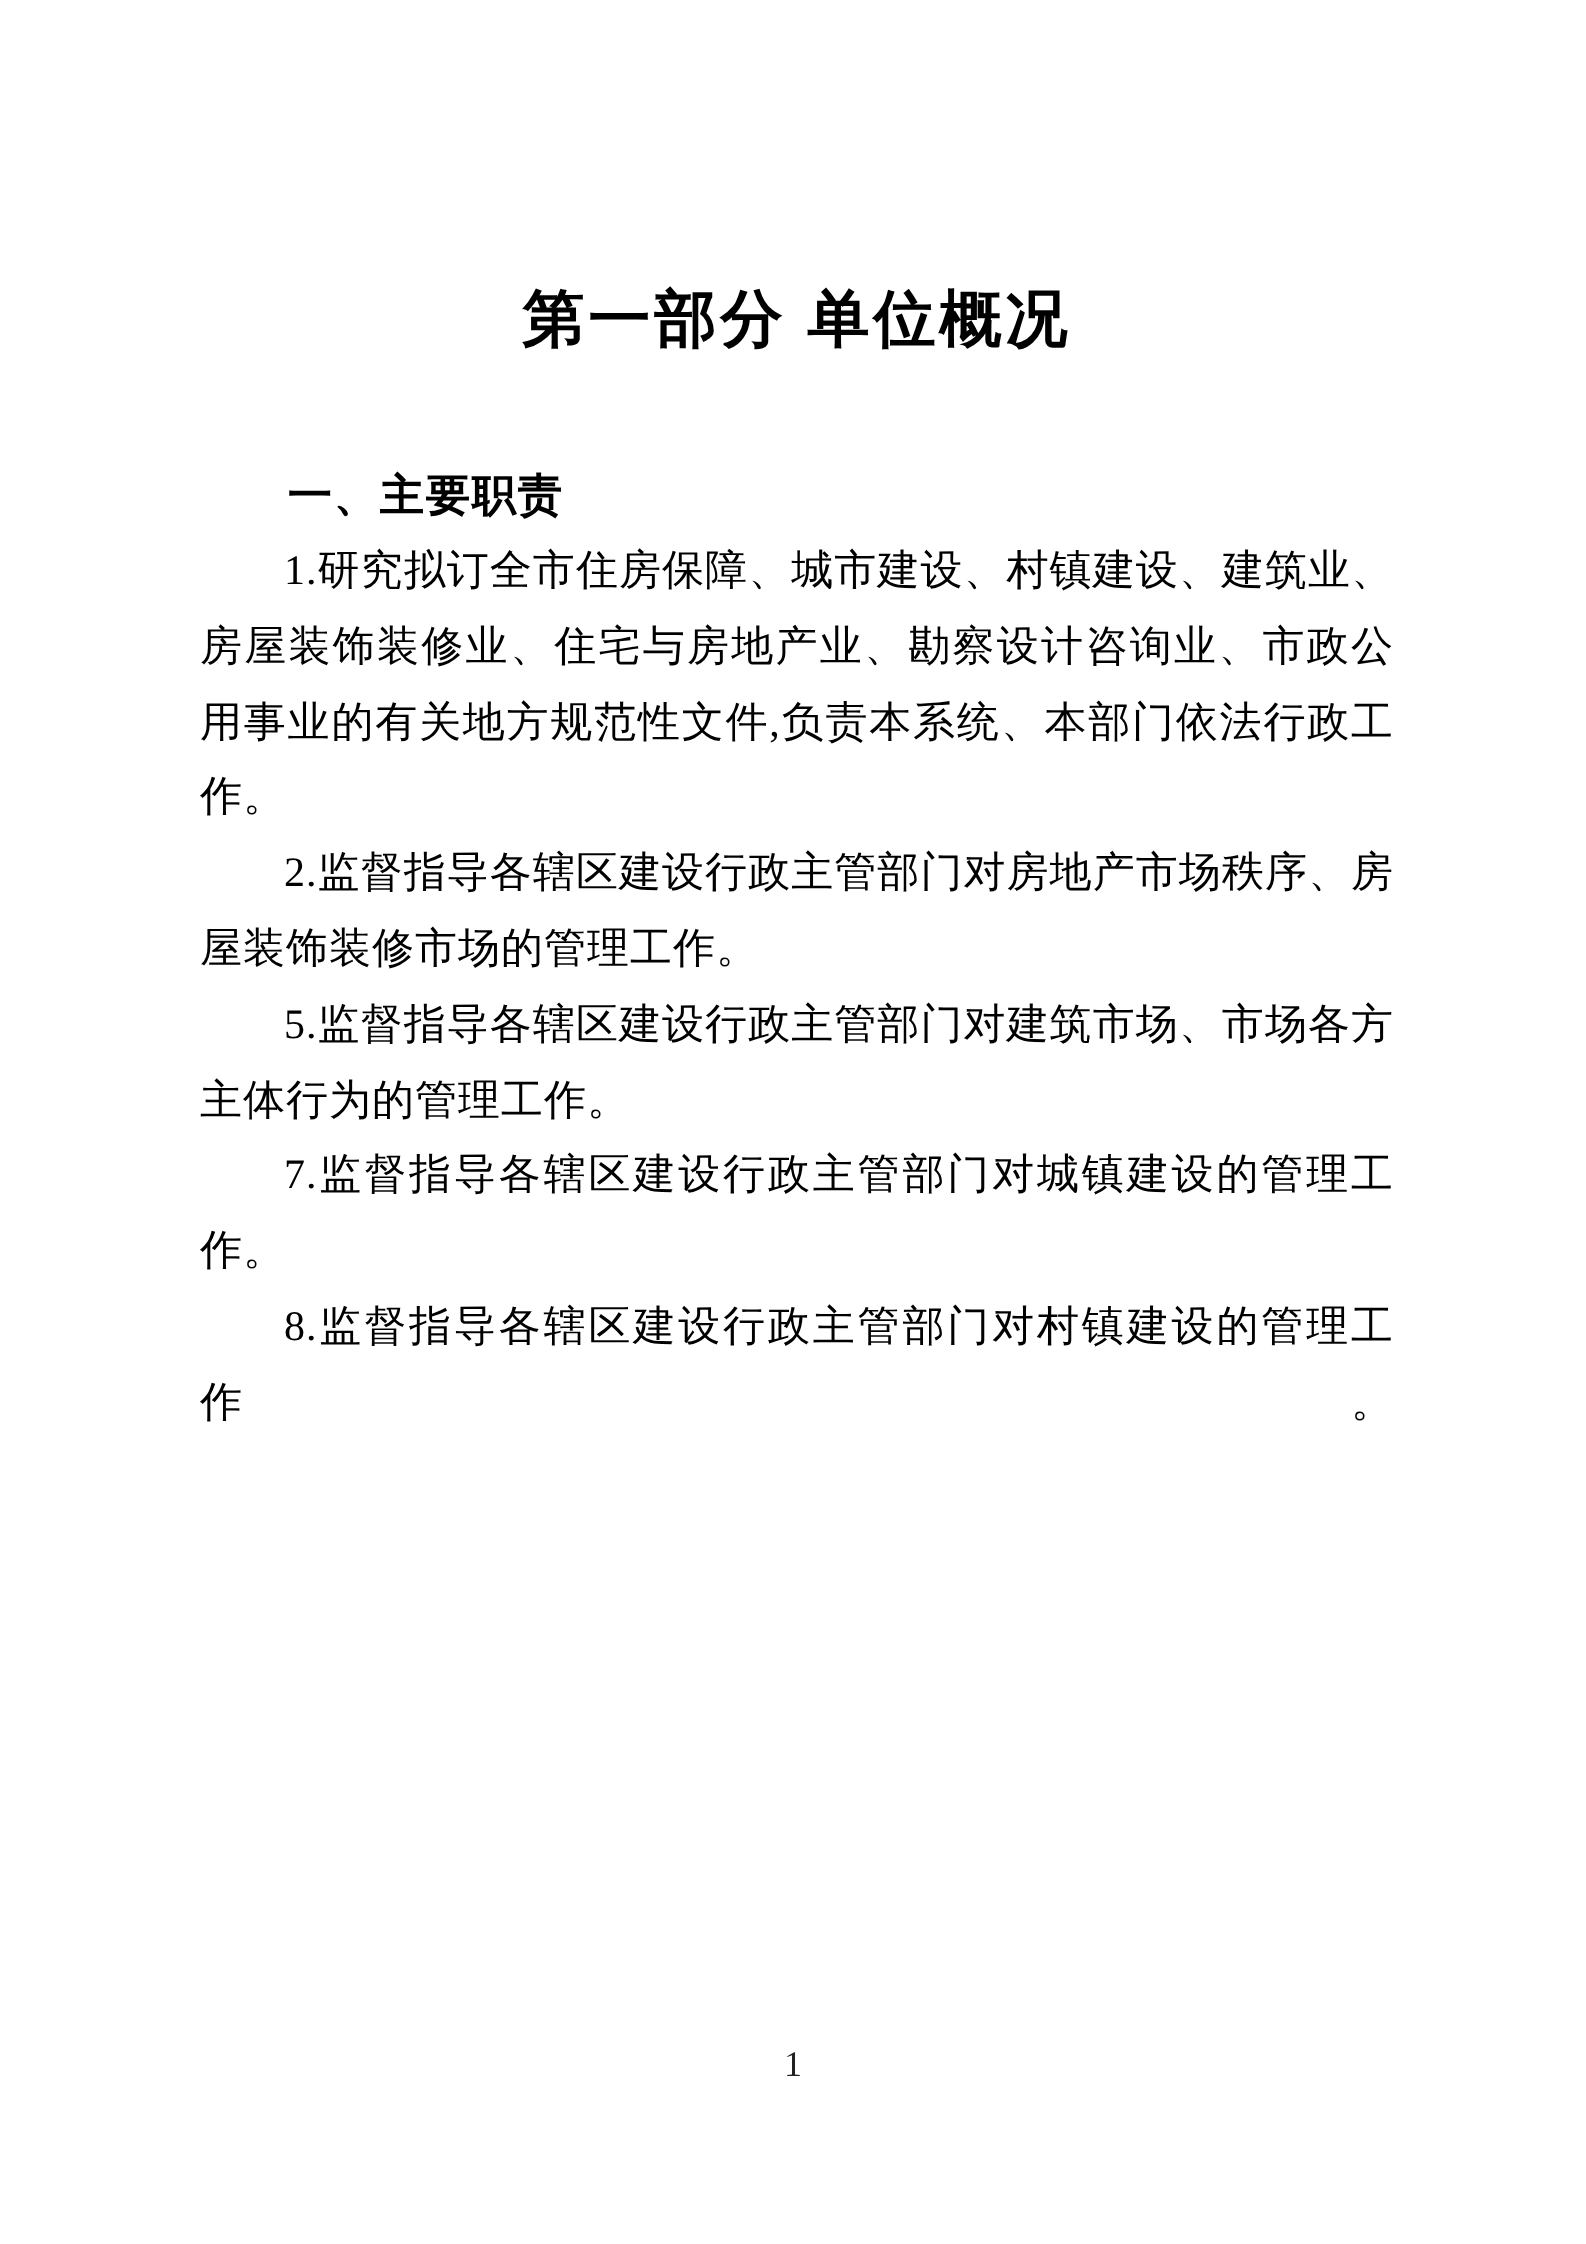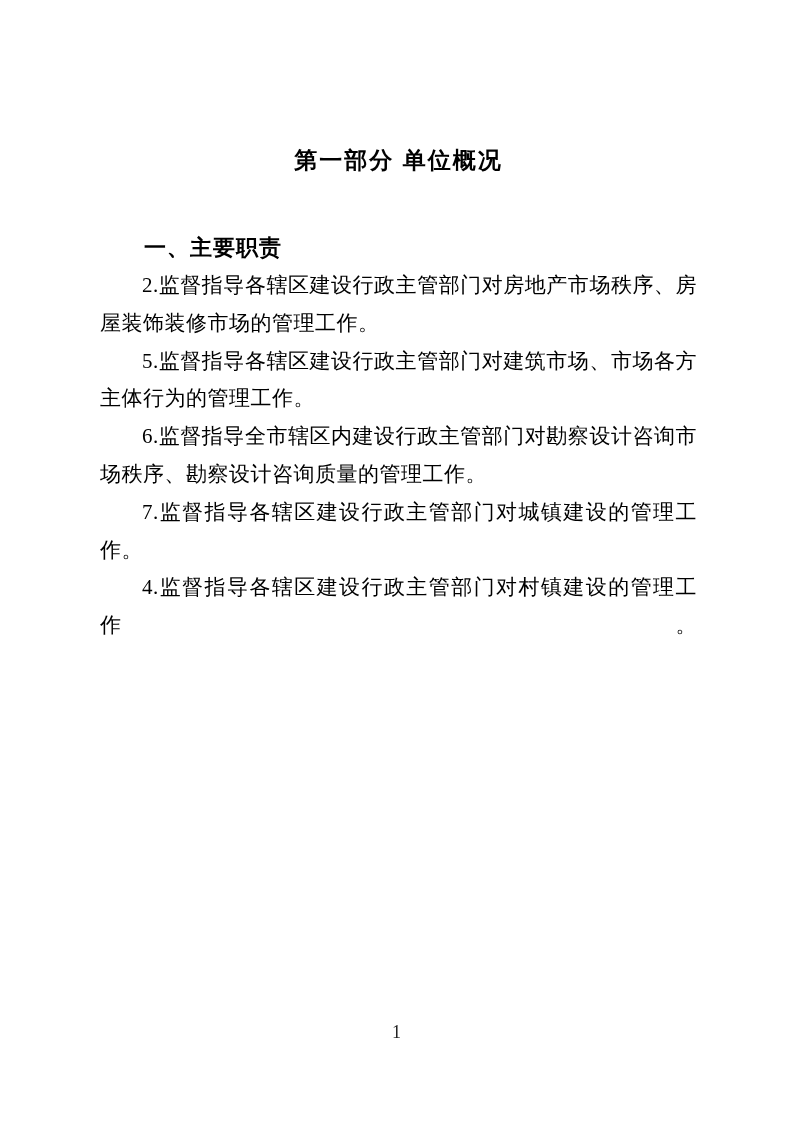--- a/index.html
+++ b/index.html
@@ -19,21 +19,21 @@
   .content {
     position: absolute;
     left: 100px;
     right: 96px;
     top: 0;
   }
   .doc-title {
     margin: 141px 0 0 0;
     font-family: "Liberation Sans", "DejaVu Sans", sans-serif;
     font-weight: 700;
-    font-size: 23px;
+    font-size: 31px;
     line-height: 38px;
     text-align: center;
     letter-spacing: 2px;
     white-space: pre;
   }
   .section-heading {
     margin: 50px 0 0 0;
     font-family: Liberation Serif, serif;
     font-weight: 700;
     font-size: 22px;
@@ -68,22 +68,22 @@
 </head>
 <body>
 
 <div class="page">
   <div class="content">
     <h1 class="doc-title">第一部分 单位概况</h1>
 
     <h2 class="section-heading">一、主要职责</h2>
 
     <div class="body-text">
+      <p>1.研究拟订全市住房保障、城市建设、村镇建设、建筑业、房屋装饰装修业、住宅与房地产业、勘察设计咨询业、市政公用事业的有关地方规范性文件,负责本系统、本部门依法行政工作。</p>
       <p>2.监督指导各辖区建设行政主管部门对房地产市场秩序、房屋装饰装修市场的管理工作。</p>
       <p>5.监督指导各辖区建设行政主管部门对建筑市场、市场各方主体行为的管理工作。</p>
-      <p>6.监督指导全市辖区内建设行政主管部门对勘察设计咨询市场秩序、勘察设计咨询质量的管理工作。</p>
       <p>7.监督指导各辖区建设行政主管部门对城镇建设的管理工作。</p>
-      <p>4.监督指导各辖区建设行政主管部门对村镇建设的管理工作。</p>
+      <p>8.监督指导各辖区建设行政主管部门对村镇建设的管理工作。</p>
     </div>
   </div>
 
   <div class="page-number">1</div>
 </div>
 
 </body></html>

